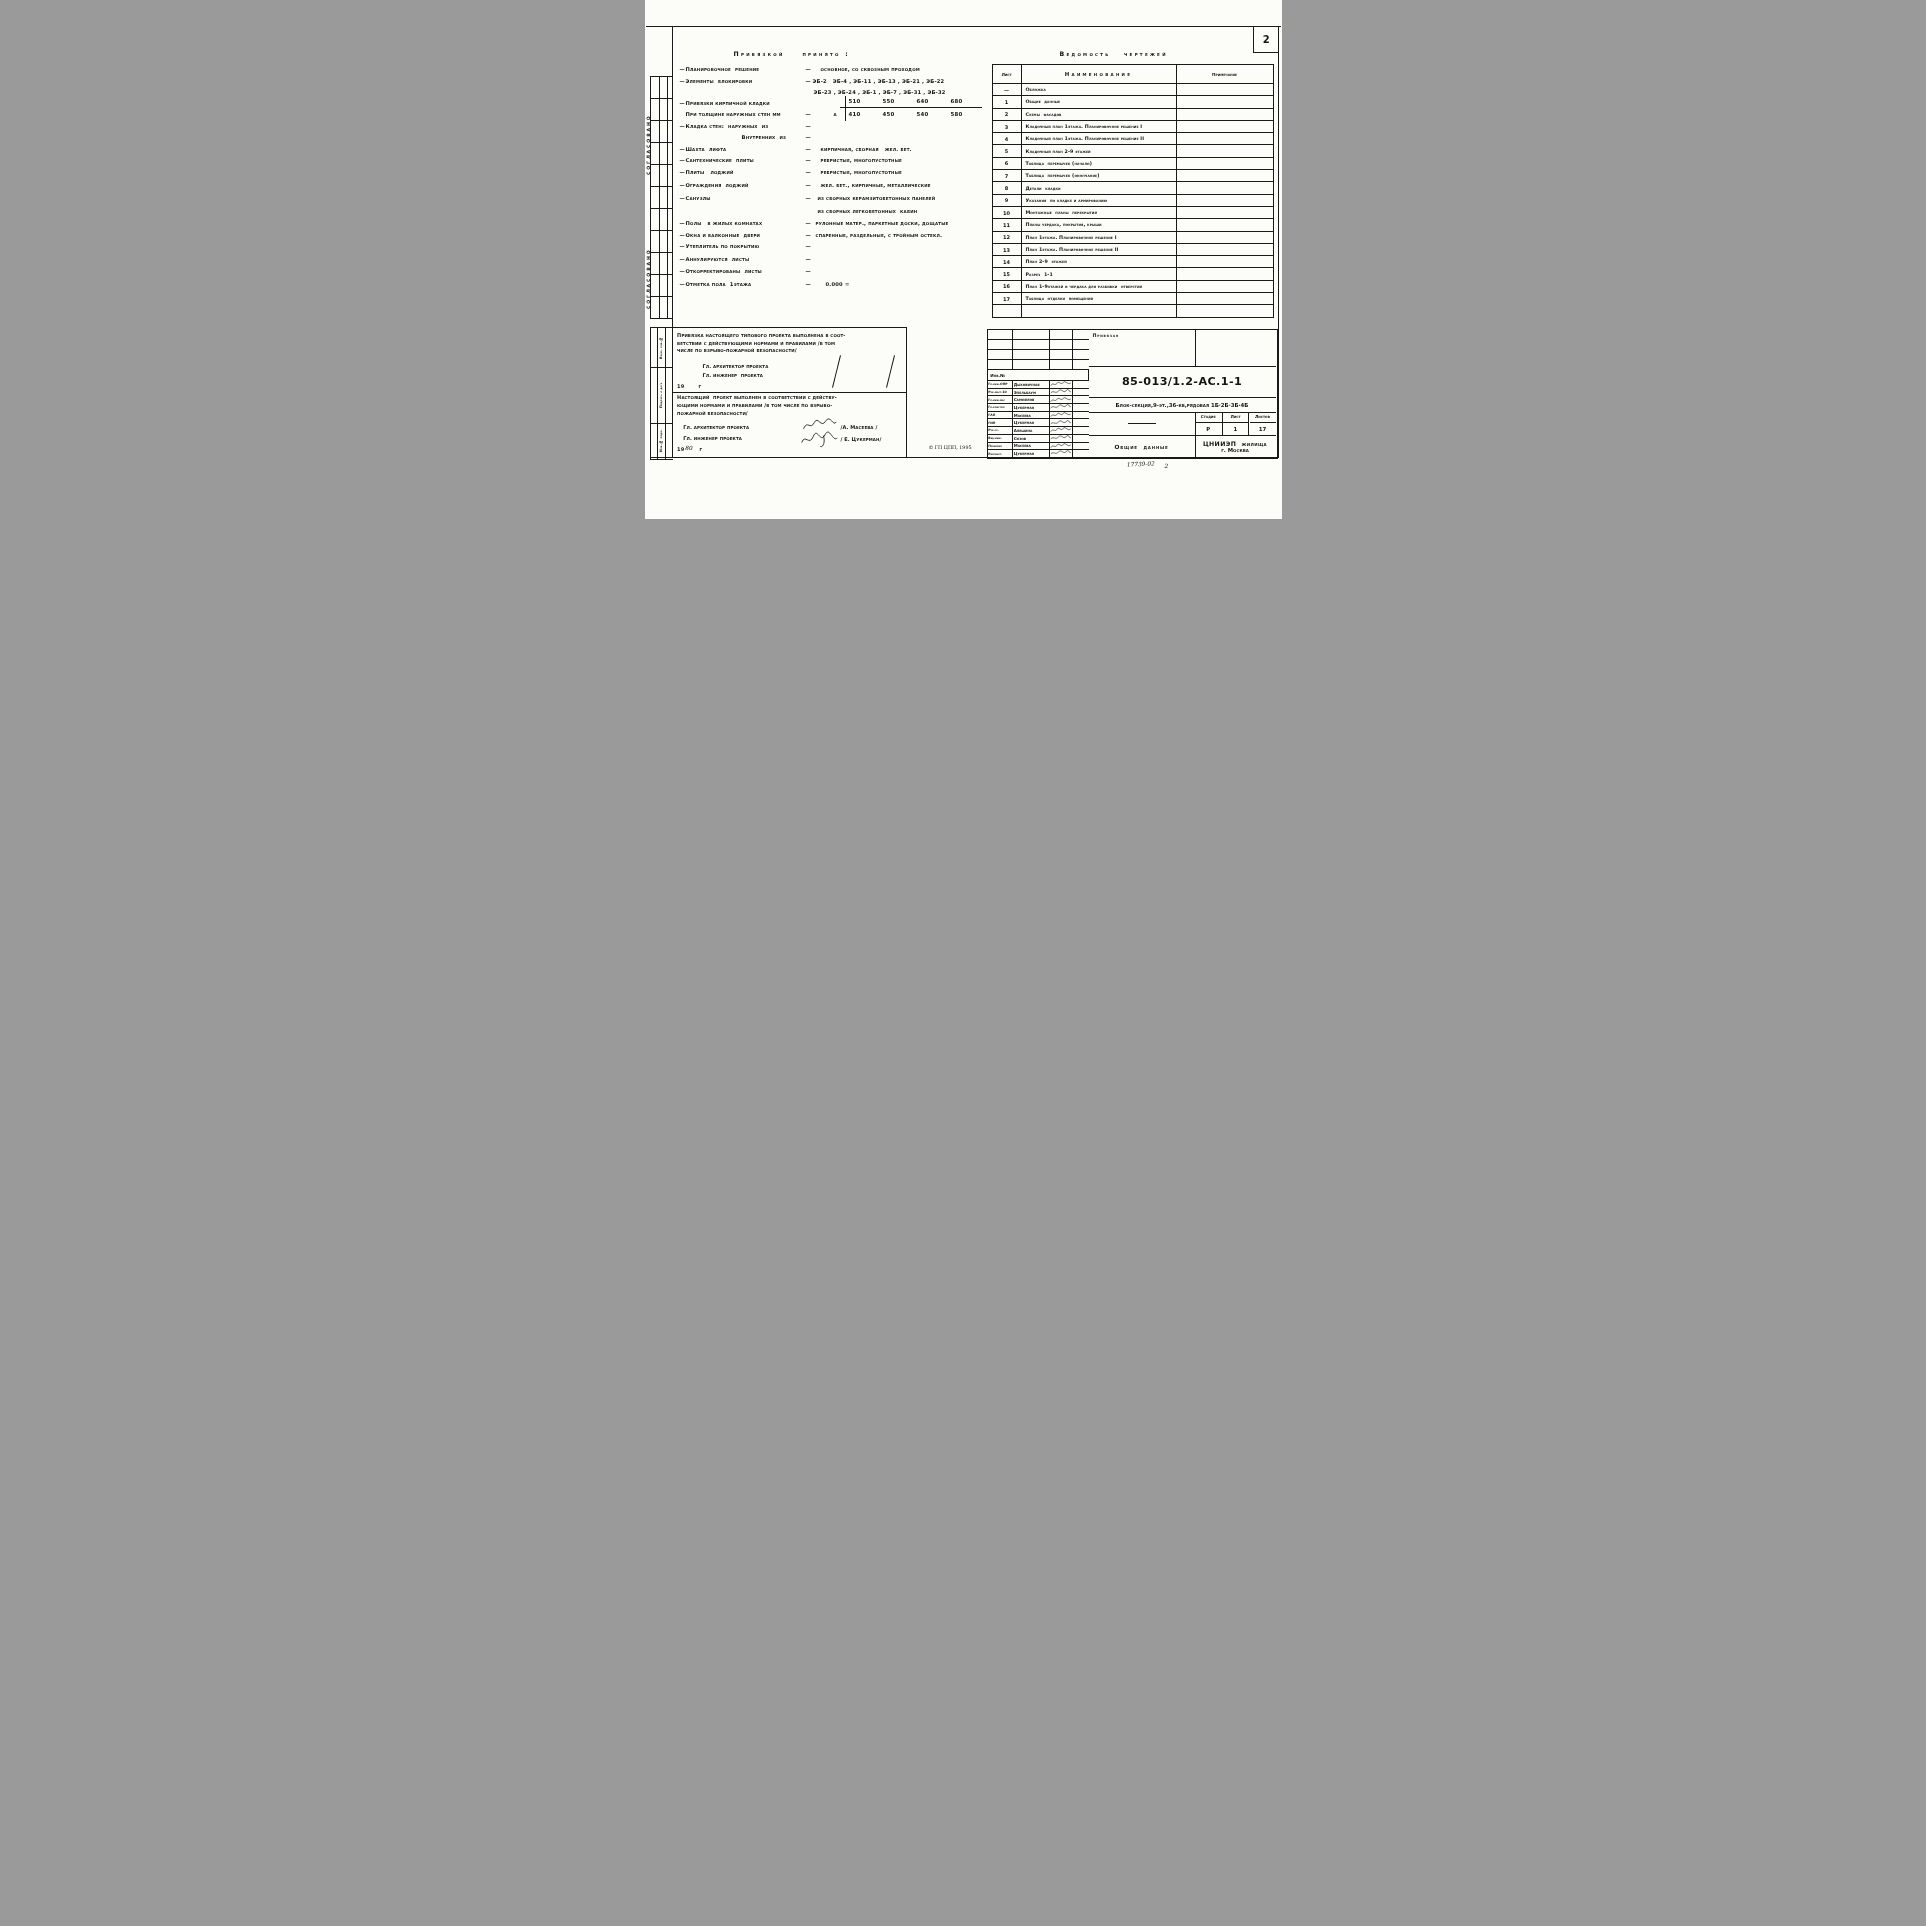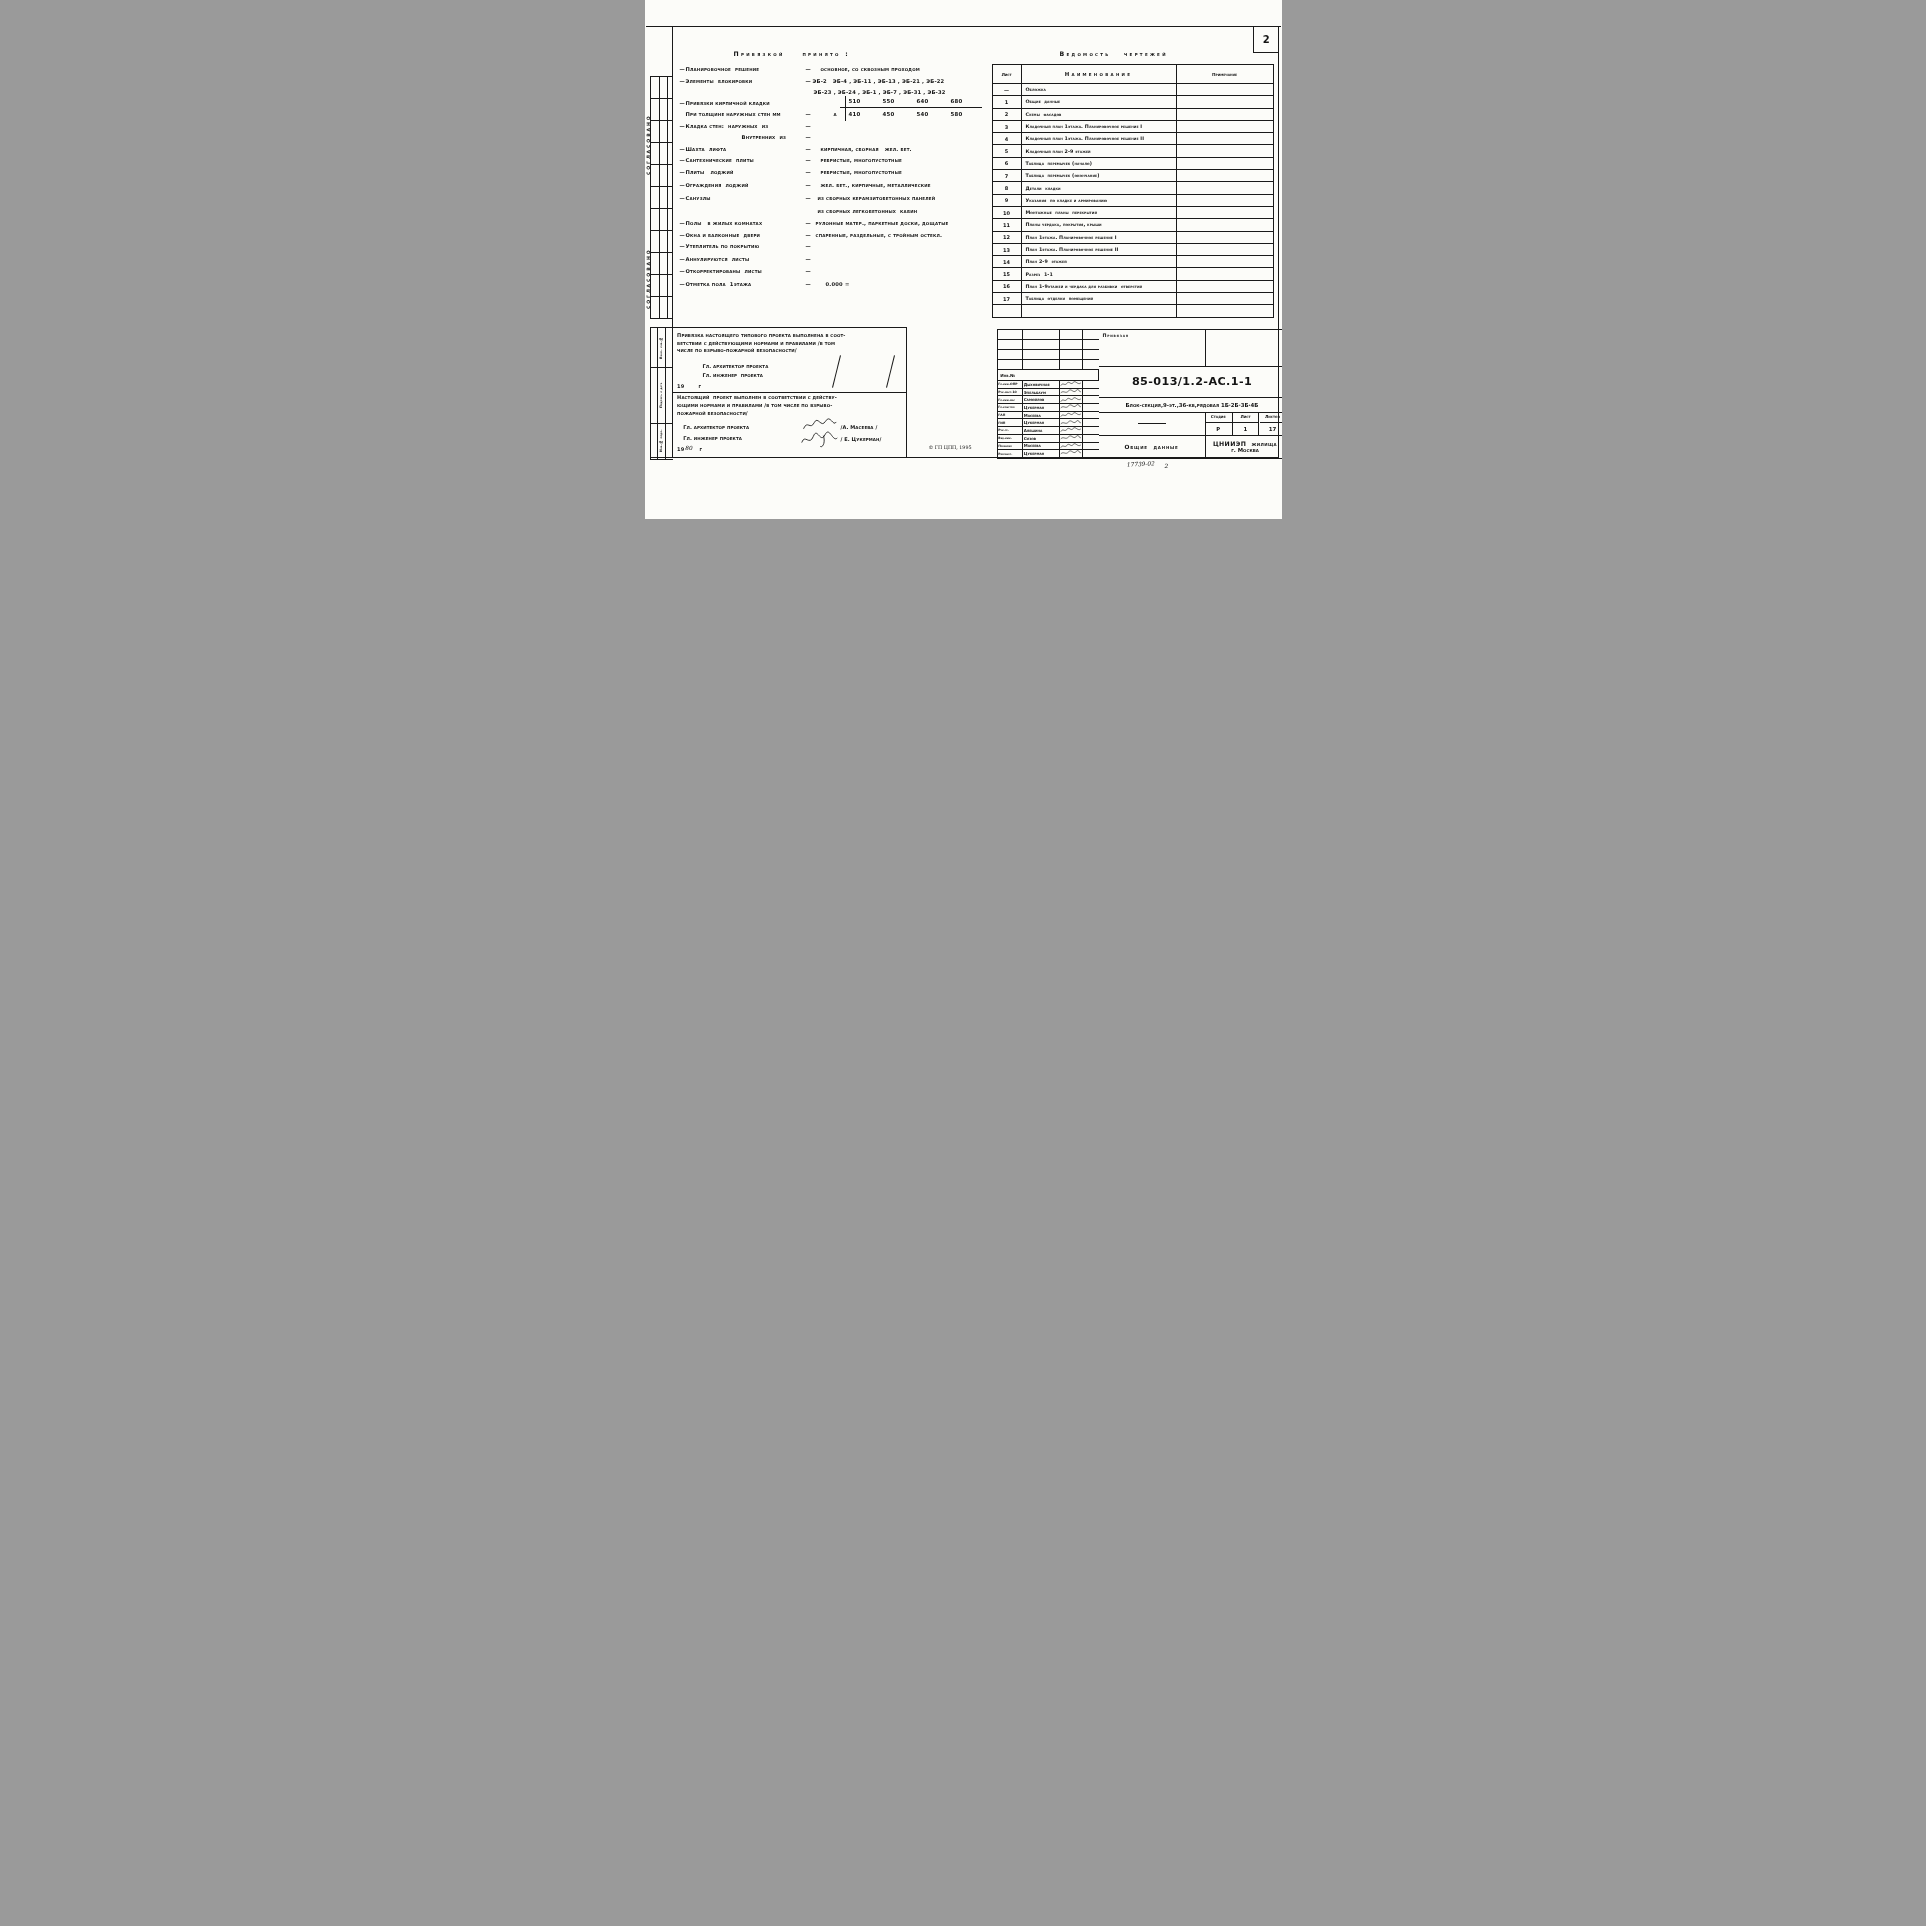--- a/index.html
+++ b/index.html
@@ -47,21 +47,21 @@
   .rc.num{justify-content:center;font-size:5px;}
   .rc.nm{padding-left:3.9px;font-size:4.8px;white-space:pre;letter-spacing:0.1px;}
   .rc.hdr{justify-content:center;}
   
   #statements{left:27px;top:327px;width:233px;height:129px;border:1.2px solid #1a1a1a;}
   #statements .divider{left:0;top:64px;width:100%;height:1.2px;}
   .stm{position:absolute;font-size:5px;letter-spacing:0.1px;white-space:pre;}
   .slash{position:absolute;width:1px;height:33px;background:#1a1a1a;transform:rotate(14deg);}
   .hand{font-family:"DejaVu Serif",serif;font-style:italic;font-weight:400;font-variant:normal;}
   
-  #tb{left:352px;top:329px;width:289px;height:128px;border:1.2px solid #1a1a1a;}
+  #tb{left:342px;top:329px;width:289px;height:128px;border:1.2px solid #1a1a1a;}
   .tb-l-top{position:absolute;left:0;top:0;width:101px;height:40px;display:grid;
             grid-template-columns:25px 37px 23px 1fr;grid-auto-rows:10px;}
   .tb-l-top div{border-right:1px solid #1a1a1a;border-bottom:1px solid #1a1a1a;}
   .tb-l-top div:nth-child(4n){border-right:none;}
   .tb-inv{position:absolute;left:0;top:40px;width:101px;height:11.2px;border-bottom:1px solid #1a1a1a;
           border-right:1px solid #1a1a1a;display:flex;align-items:center;padding-left:2.7px;box-sizing:border-box;font-size:4.2px;}
   .tb-staff{position:absolute;left:0;top:51px;width:101px;height:77px;display:grid;
             grid-template-columns:25px 37px 23px 1fr;grid-auto-rows:7.7px;}
   .tb-staff div{border-right:1px solid #1a1a1a;border-bottom:1px solid #1a1a1a;display:flex;align-items:center;overflow:visible;}
   .tb-staff div:nth-child(4n){border-right:none;}

